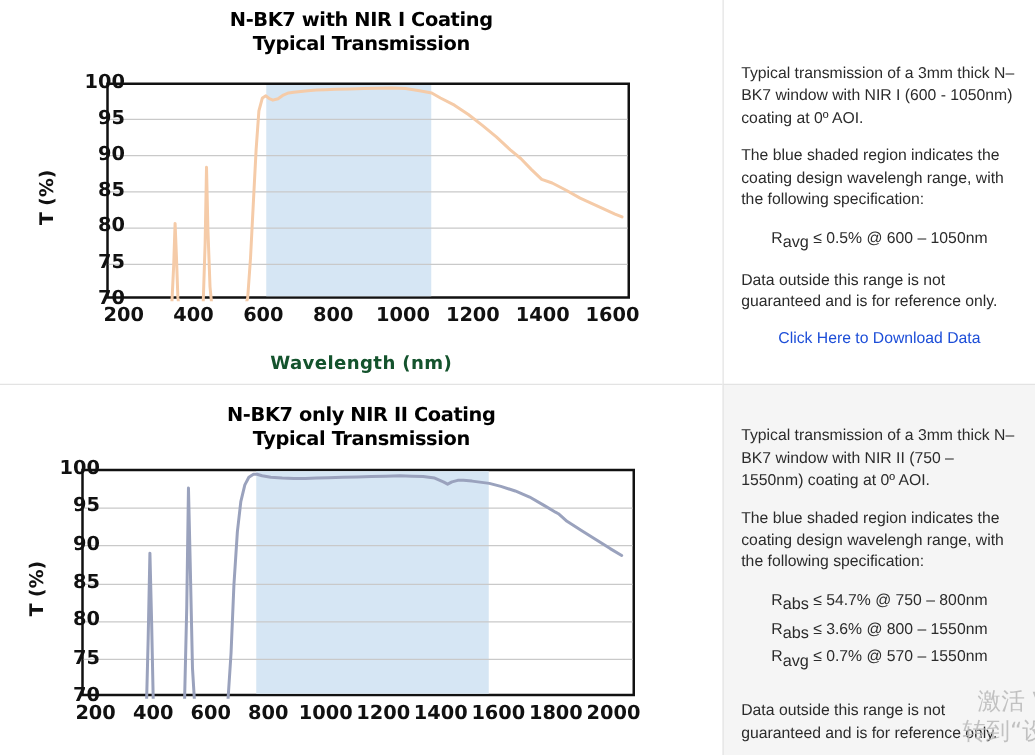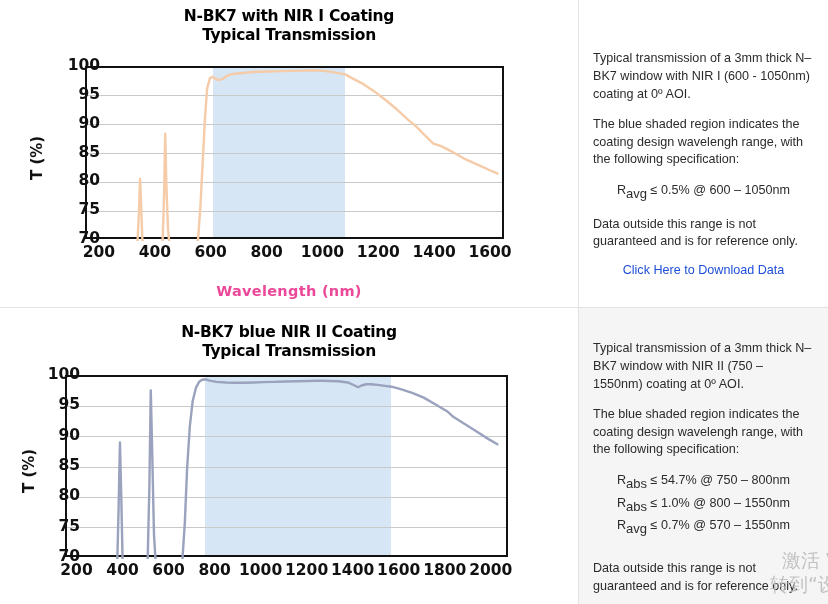--- a/index.html
+++ b/index.html
@@ -57,21 +57,21 @@
   }
   .xtick{
     position:absolute;
     font-family:"DejaVu Sans", sans-serif;
     font-weight:bold;font-size:15.5px;color:#111;
     text-align:center;line-height:1;
   }
   .xaxis-title{
     position:absolute;width:100%;text-align:center;
     font-family:"DejaVu Sans", sans-serif;
-    font-weight:bold;font-size:14.5px;color:#ec4899;
+    font-weight:bold;font-size:14.5px;color:#14532d;
     letter-spacing:0.3px;
   }
   .plotbox{position:absolute;border:2.5px solid #111;box-sizing:border-box;background:#fff;}
   .gridline{position:absolute;left:0;right:0;height:1px;background:#c9c9c9;}
   .shade{position:absolute;top:0;bottom:0;background:#d6e6f4;}
   .svg-layer{position:absolute;left:0;top:0;}
 
   
   .panel{
     padding:0 14px;
@@ -165,21 +165,21 @@
           <span>R</span><sub>avg</sub><span> ≤ 0.5% @ 600 – 1050nm</span>
         </div>
       </div>
       <p class="para">Data outside this range is not guaranteed and is for reference only.</p>
       <a class="dl-link" href="#">Click Here to Download Data</a>
     </div>
   </div>
 
   <div class="cell chart-cell row2">
     <div class="chart-title t2">
-      <div>N-BK7 blue NIR II Coating</div>
+      <div>N-BK7 only NIR II Coating</div>
       <div>Typical Transmission</div>
     </div>
     <div class="plot-wrap" id="plot2" style="position:absolute;left:0;top:0;width:578px;height:296px;">
       <div class="ylabel" style="left:20px;top:185px;">T (%)</div>
     <div class="plotbox" style="left: 65px; top: 67px; width: 443px; height: 182px;">
           <div class="shade" style="background: rgb(214, 230, 244); left: 138.078px; width: 186.405px;"></div>
           <div class="gridline" style="background: rgb(201, 201, 201); top: 150.167px;"></div>
           <div class="gridline" style="background: rgb(201, 201, 201); top: 119.833px;"></div>
           <div class="gridline" style="background: rgb(201, 201, 201); top: 89.5px;"></div>
           <div class="gridline" style="background: rgb(201, 201, 201); top: 59.1667px;"></div>
@@ -213,21 +213,21 @@
 
   <div class="cell text-cell row2">
     <div class="panel" style="padding-top:32px;">
       <p class="para">Typical transmission of a 3mm thick N–BK7 window with NIR II (750 – 1550nm) coating at 0º AOI.</p>
       <p class="para">The blue shaded region indicates the coating design wavelengh range, with the following specification:</p>
       <div class="spec">
         <div>
           <span>R</span><sub>abs</sub><span> ≤ 54.7% @ 750 – 800nm</span>
         </div>
         <div>
-          <span>R</span><sub>abs</sub><span> ≤ 1.0% @ 800 – 1550nm</span>
+          <span>R</span><sub>abs</sub><span> ≤ 3.6% @ 800 – 1550nm</span>
         </div>
         <div>
           <span>R</span><sub>avg</sub><span> ≤ 0.7% @ 570 – 1550nm</span>
         </div>
       </div>
       <p class="para" style="margin-top:22px;">Data outside this range is not guaranteed and is for reference only.</p>
       <a class="dl-link" href="#">Click Here to Download Data</a>
     </div>
   </div>
 

